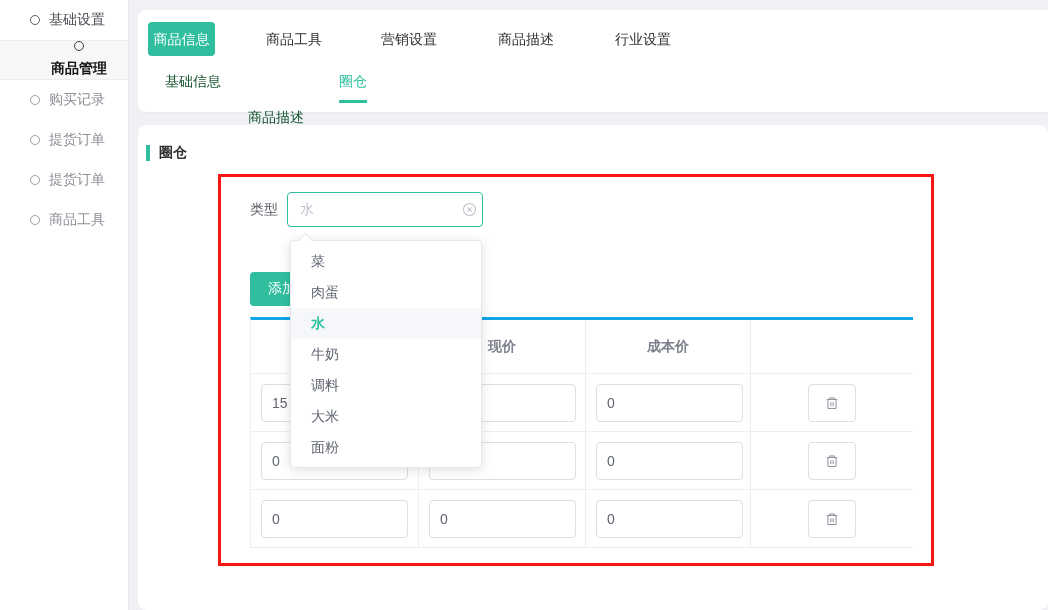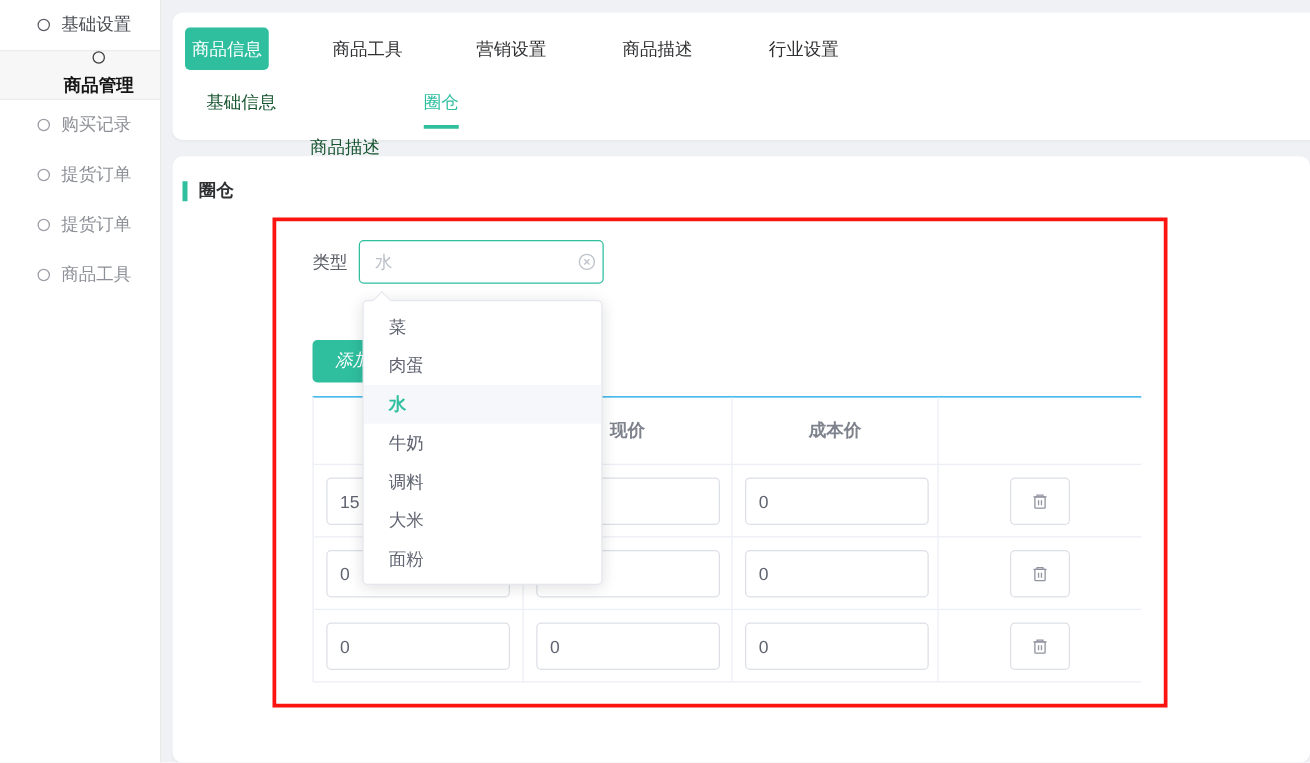--- a/index.html
+++ b/index.html
@@ -50,33 +50,33 @@
   .type-input-wrap{ position:absolute; left:149px; top:67px; width:196px; height:35px;
     border:1px solid var(--accent); border-radius:4px; background:#fff;
     display:flex; align-items:center; }
   .type-input{ flex:1; min-width:0; border:none; outline:none; padding-left:12px;
     font-size:14px; color:#b9bfc8; font-family:inherit; background:transparent; }
   .clear-btn{ width:26px; height:26px; border:none; background:transparent;
     display:flex; align-items:center; justify-content:center; cursor:pointer; color:#c0c4cc; }
   
   .add-btn{ position:absolute; left:112px; top:147px; width:64px; height:34px;
     background:var(--accent); color:#fff; border:none; border-radius:4px;
-    font-size:14px; font-family:inherit; cursor:pointer; z-index:10;font-style:italic; }
+    font-size:14px; font-family:inherit; cursor:pointer; z-index:10; }
   
   .dropdown{ position:absolute; left:152px; top:115px; width:192px; height:228px;
     background:#fff; border:1px solid #e4e7ed; border-radius:4px; padding-top:5px;
     box-shadow:0 2px 12px rgba(0,0,0,0.12); z-index:50; }
   .dropdown::before{ content:""; position:absolute; top:-6px; left:9px; width:10px;
     height:10px; background:#fff; transform:rotate(45deg);
     border-left:1px solid #e4e7ed; border-top:1px solid #e4e7ed; }
   .dd-item{ height:31px; line-height:31px; padding-left:20px; color:#5f6470; cursor:pointer; }
   .dd-item.selected{ background:#f5f7fa; color:var(--accent); font-weight:bold; }
   
   .table{ position:absolute; left:112px; top:192px; width:663px;
-    border-left:1px solid #ebeef5; border-top:1px solid #0ea5e9; }
+    border-left:1px solid #ebeef5; border-top:3px solid #0ea5e9; }
   .tr{ display:flex; border-bottom:1px solid #ebeef5; }
   .th,.td{ border-right:1px solid #ebeef5; display:flex; align-items:center; }
   .c1{ width:168px; } .c2{ width:167px; } .c3{ width:165px; }
   .c4{ width:162px; border-right:none; justify-content:center; }
   .thead{ height:54px; }
   .thead .th{ justify-content:center; font-weight:bold; color:#7d828c; }
   .row{ height:58px;justify-content:flex-end; }
   .cell-input{ margin-left:10px; width:147px; height:38px; border:1px solid #dcdfe6;
     border-radius:4px; padding:0 10px; font-size:14px; color:#5f6470;
     font-family:inherit; outline:none; background:#fff; }

